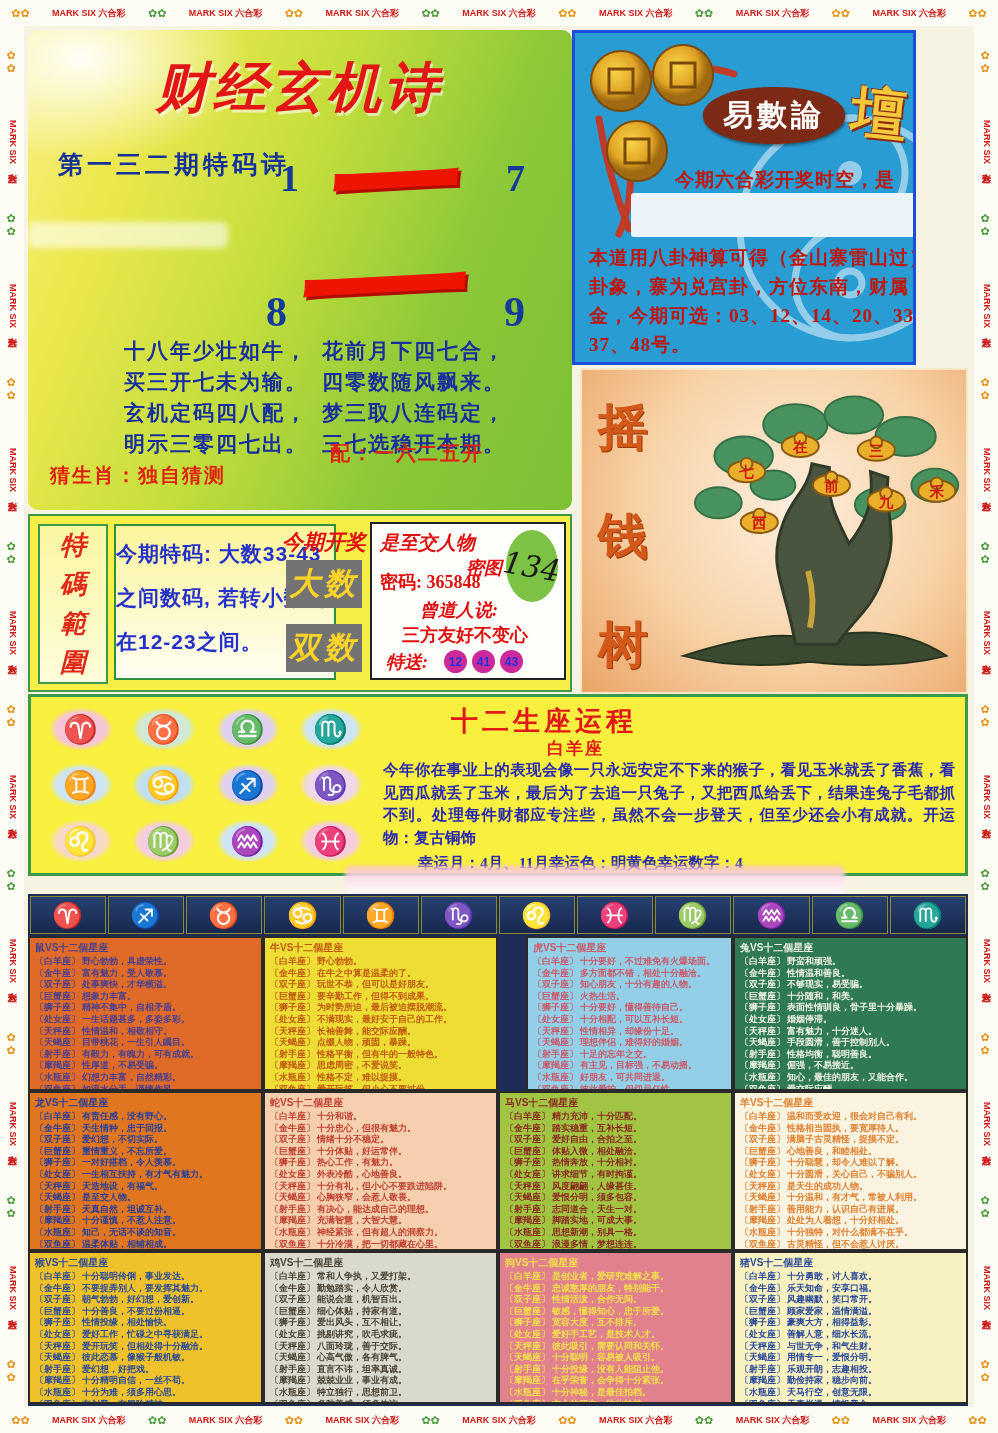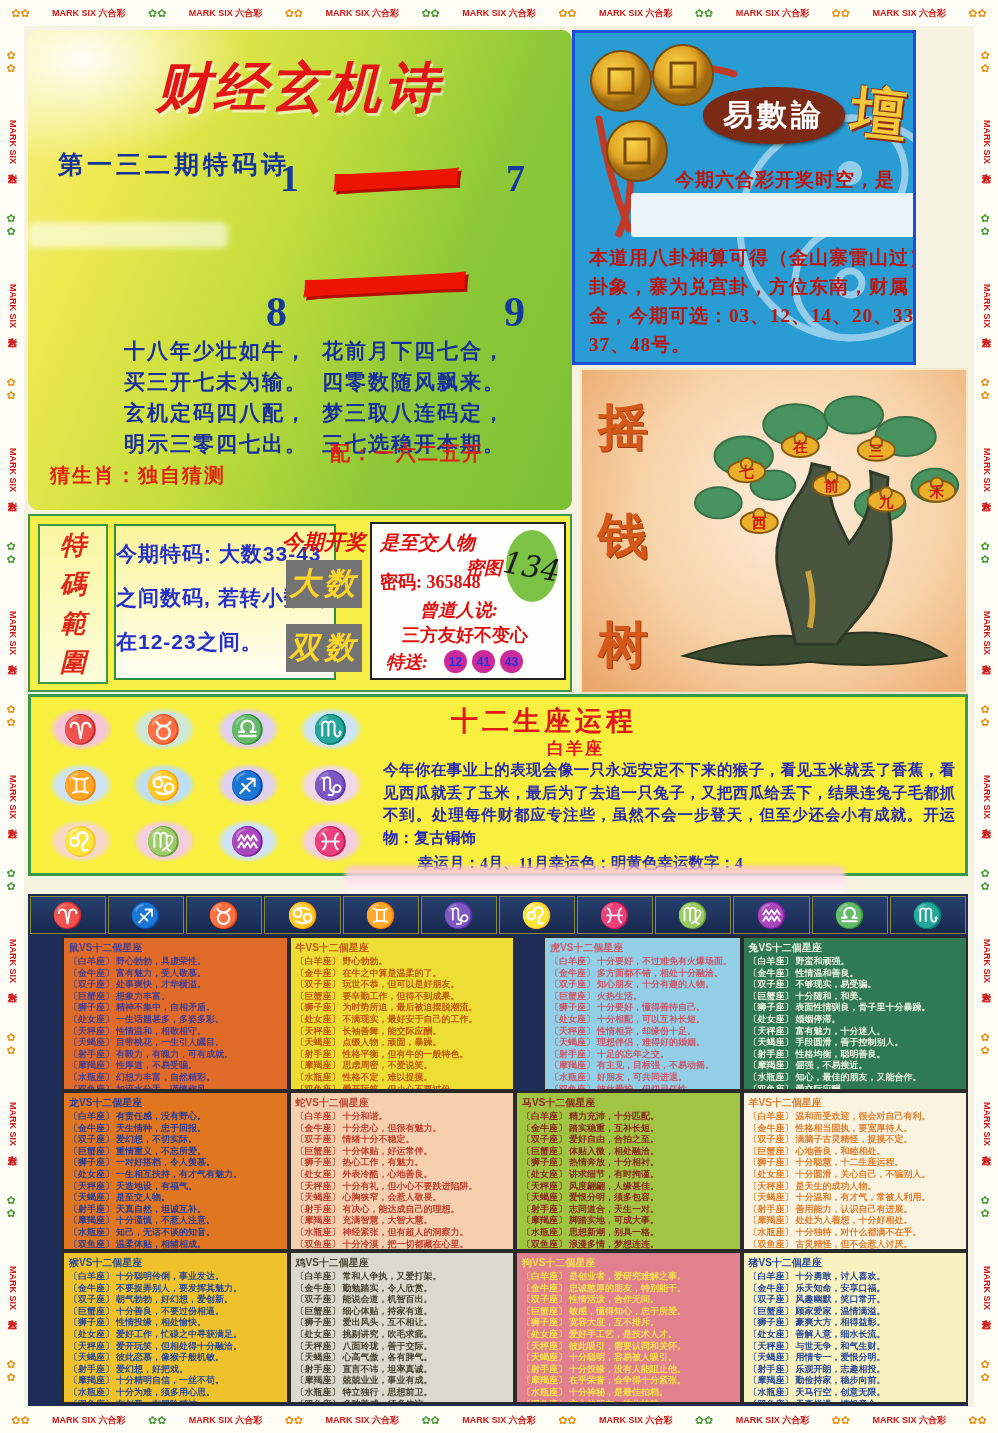--- a/index.html
+++ b/index.html
@@ -89,21 +89,21 @@
   .horo-body{color:#2a2ab0;font-weight:bold;font-size:15.5px;line-height:22.5px;
     font-family:"Liberation Serif",serif;text-align:justify;}
   .horo-lucky{color:#2a2ab0;font-weight:bold;font-size:15.5px;
     font-family:"Liberation Serif",serif;white-space:nowrap;}
   
   #sec-table{left:28px;top:894px;width:940px;height:512px;background:#1c2c56;}
   #f-icons{display:grid;grid-template-columns:repeat(12,1fr);gap:2px;height:42px;padding:2px;
     box-sizing:border-box;}
   .ficon{background:linear-gradient(#27406f,#17284e);border:1px solid #8a8a30;display:flex;
     align-items:center;justify-content:center;color:#d8a838;font-size:25px;}
-  #f-grid{display:grid;grid-template-columns:repeat(4,1fr);grid-template-rows:155px 160px 153px;padding-left:34px;}
+  #f-grid{display:grid;grid-template-columns:repeat(4,1fr);grid-template-rows:155px 160px 153px;}
   .fcell{border:2px solid #2a2a2a;box-sizing:border-box;padding:3px 5px;overflow:hidden;}
   .fhead{font-size:10px;font-weight:bold;margin-bottom:1px;white-space:nowrap;}
   .fentry{font-size:9px;line-height:11.6px;white-space:nowrap;font-weight:bold;}
   .fname{margin-right:2px;}
 </style>
 </head>
 <body>
 
 <div id="border-top" class="bstrip h" style="left:0;top:0;width:998px;height:26px;">
     <span class="bflower">✿✿</span>
@@ -523,21 +523,21 @@
         <div class="fentry"><span class="fname">〔摩羯座〕</span><span>脚踏实地，可成大事。</span></div>
         <div class="fentry"><span class="fname">〔水瓶座〕</span><span>思想新潮，别具一格。</span></div>
         <div class="fentry"><span class="fname">〔双鱼座〕</span><span>浪漫多情，梦想连连。</span></div>
       </div>
       <div class="fcell" style="background: rgb(250, 243, 224); color: rgb(224, 128, 48);">
         <div class="fhead">羊VS十二個星座</div>
         <div class="fentry"><span class="fname">〔白羊座〕</span><span>温和而受欢迎，很会对自己有利。</span></div>
         <div class="fentry"><span class="fname">〔金牛座〕</span><span>性格相当固执，要宽厚待人。</span></div>
         <div class="fentry"><span class="fname">〔双子座〕</span><span>满脑子古灵精怪，捉摸不定。</span></div>
         <div class="fentry"><span class="fname">〔巨蟹座〕</span><span>心地善良，和睦相处。</span></div>
-        <div class="fentry"><span class="fname">〔狮子座〕</span><span>十分聪慧，十二生座运程。</span></div>
+        <div class="fentry"><span class="fname">〔狮子座〕</span><span>十分聪慧，却令人难以了解。</span></div>
         <div class="fentry"><span class="fname">〔处女座〕</span><span>十分圆滑，关心自己，不骗别人。</span></div>
         <div class="fentry"><span class="fname">〔天秤座〕</span><span>是天生的成功人物。</span></div>
         <div class="fentry"><span class="fname">〔天蝎座〕</span><span>十分温和，有才气，常被人利用。</span></div>
         <div class="fentry"><span class="fname">〔射手座〕</span><span>善用能力，认识自己有进展。</span></div>
         <div class="fentry"><span class="fname">〔摩羯座〕</span><span>处处为人着想，十分好相处。</span></div>
         <div class="fentry"><span class="fname">〔水瓶座〕</span><span>十分独特，对什么都满不在乎。</span></div>
         <div class="fentry"><span class="fname">〔双鱼座〕</span><span>古灵精怪，但不会惹人讨厌。</span></div>
       </div>
       <div class="fcell" style="background: rgb(239, 194, 43); color: rgb(42, 74, 154);">
         <div class="fhead">猴VS十二個星座</div>

